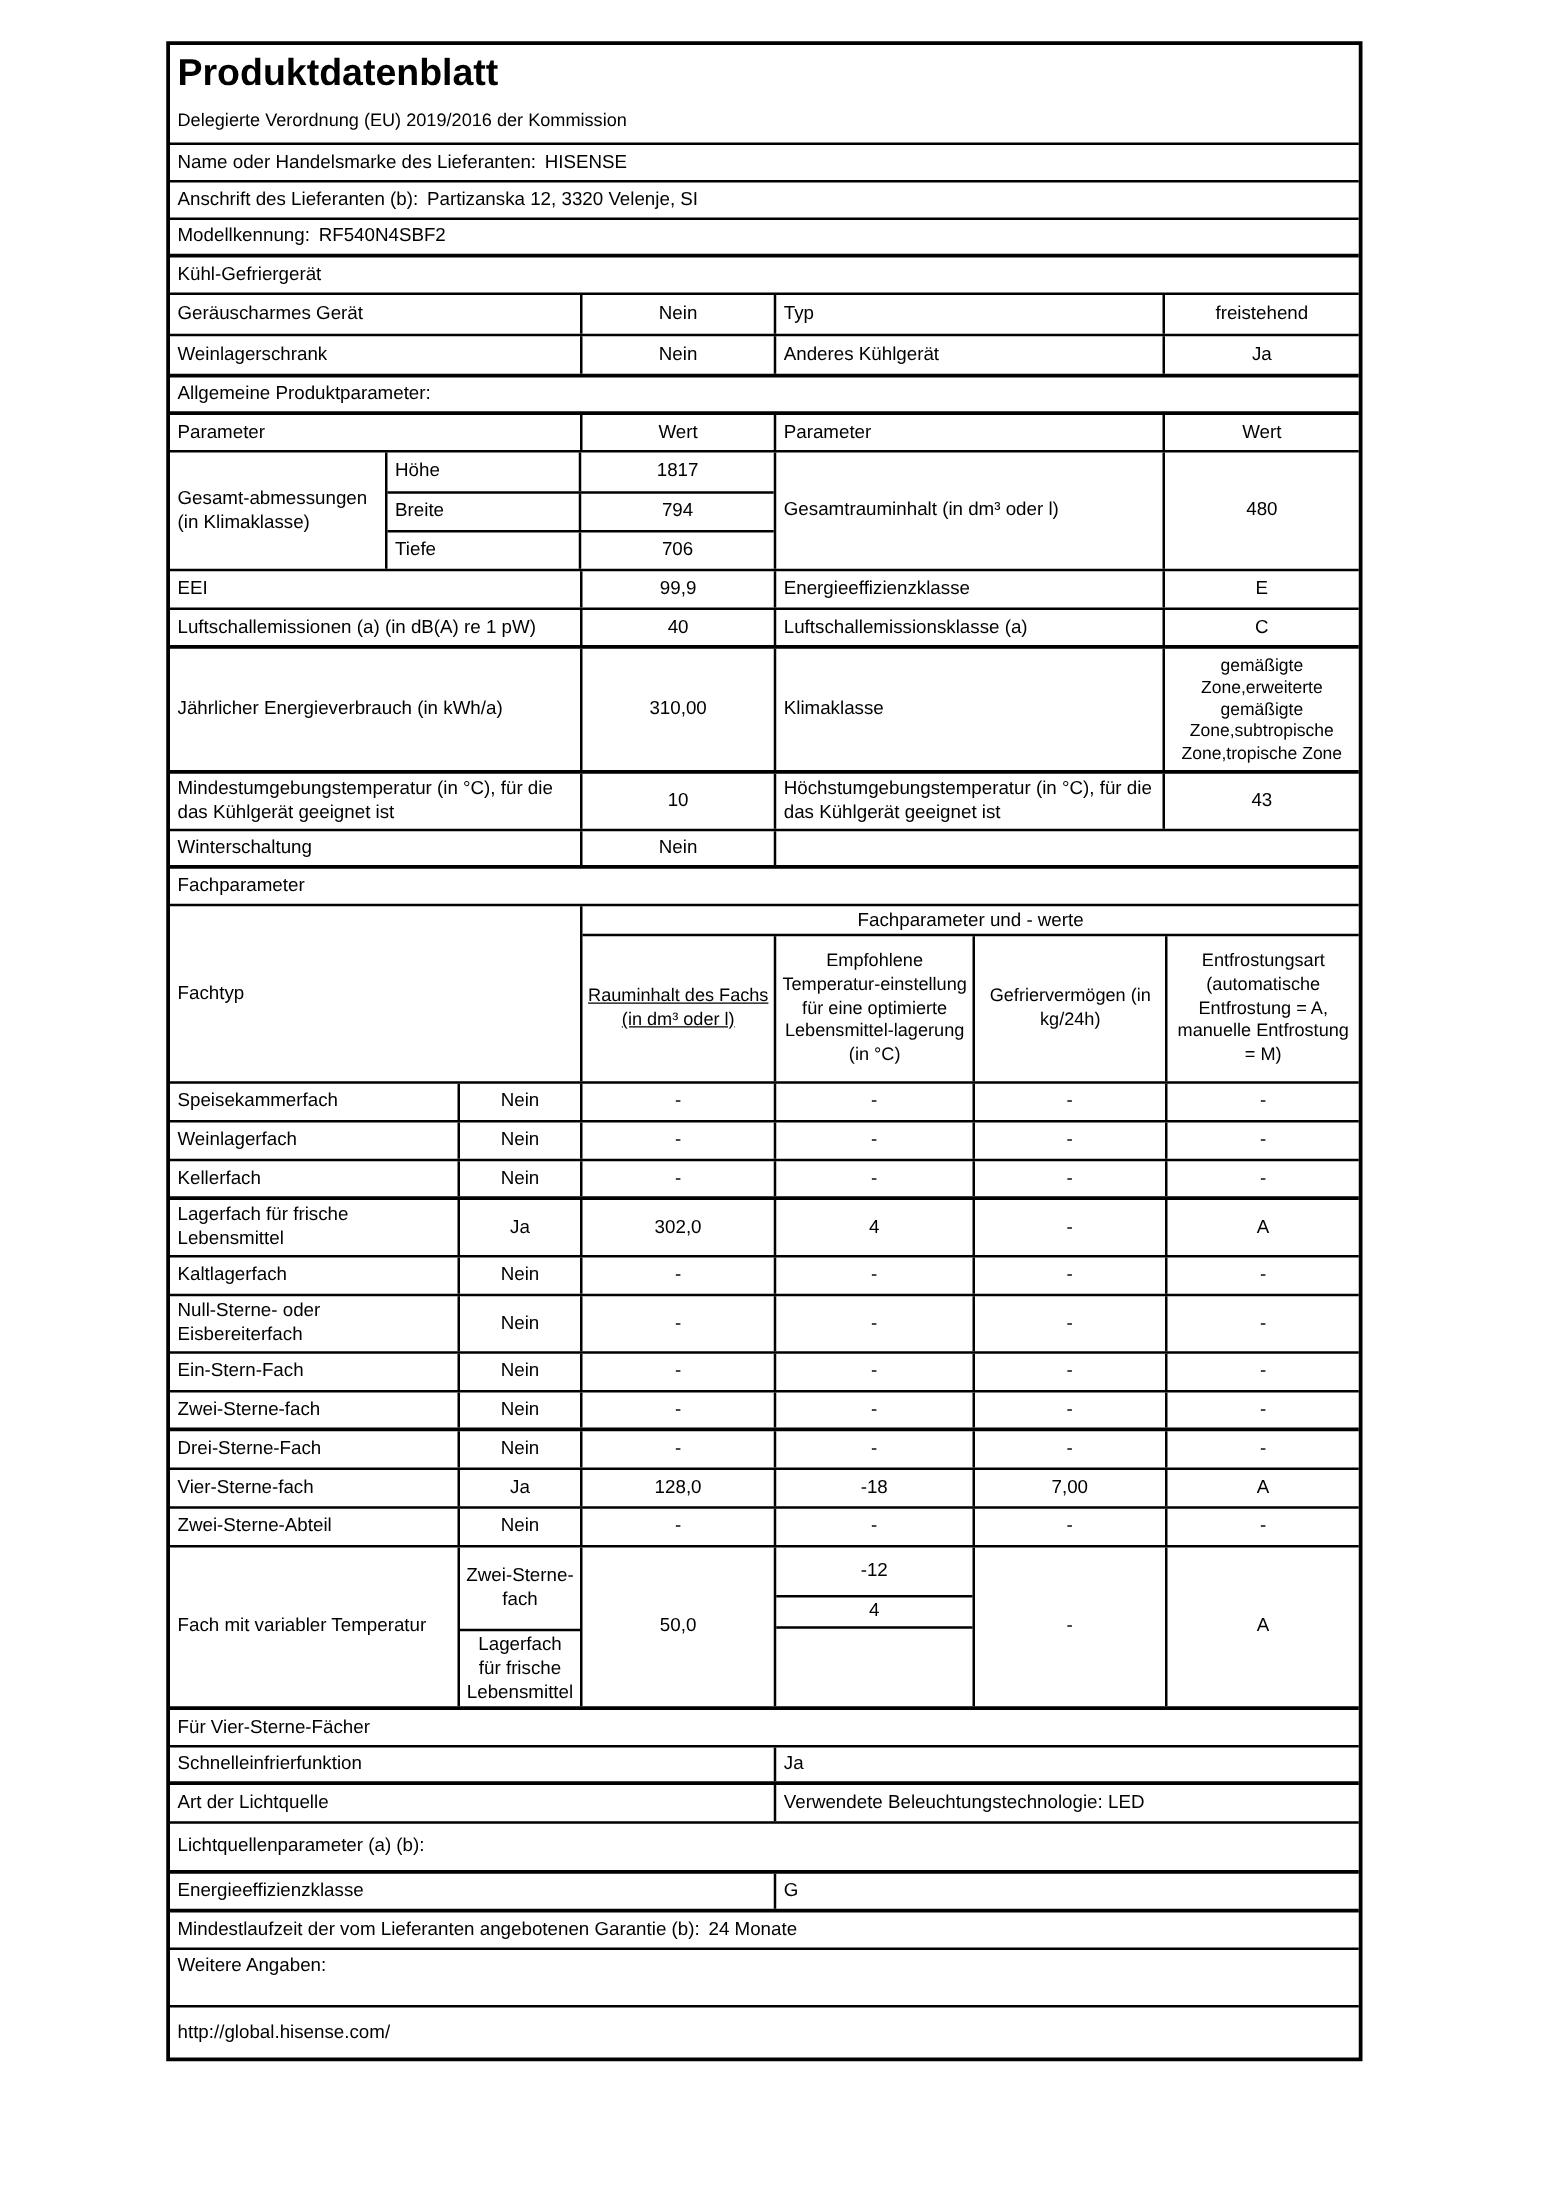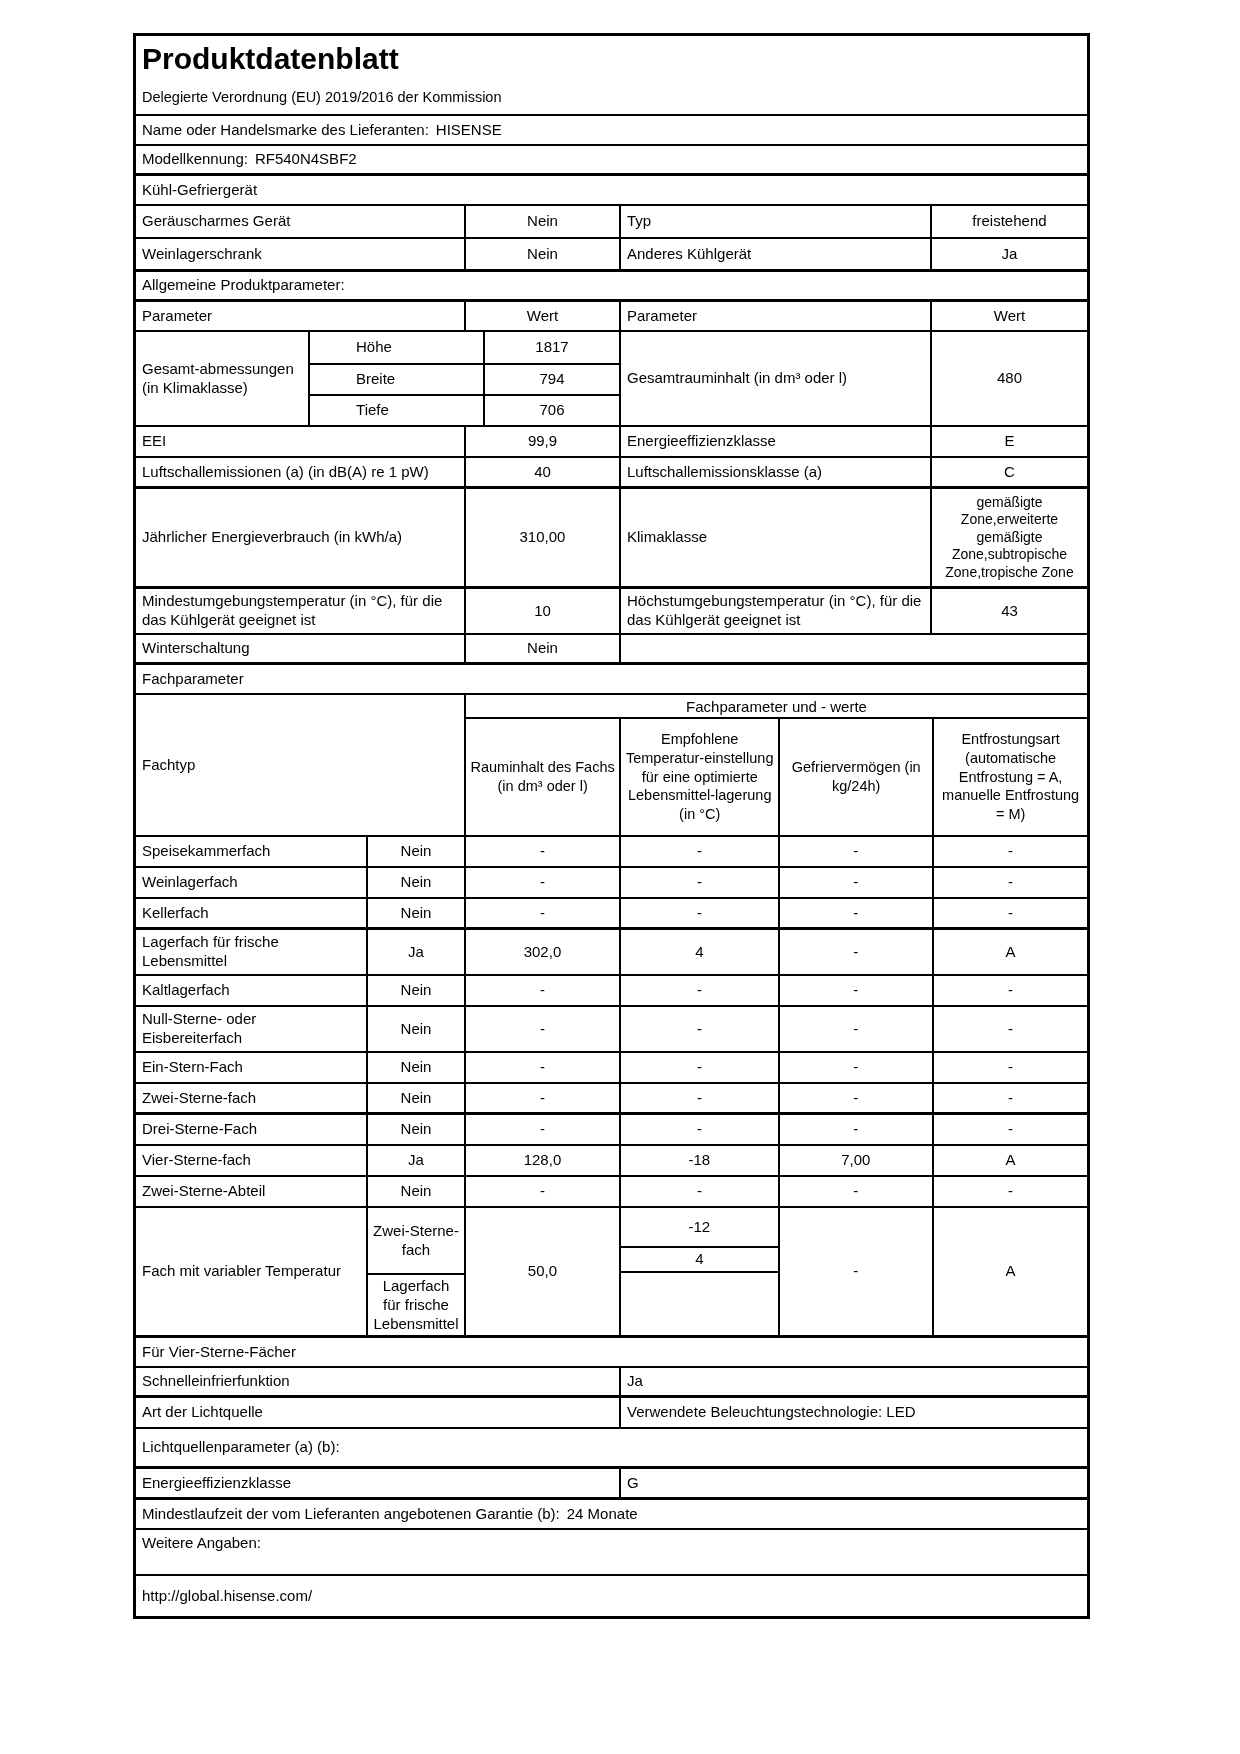--- a/index.html
+++ b/index.html
@@ -37,38 +37,38 @@
 
   
   .w-p1 { width: 34.7%; }
   .w-v1 { width: 16.3%; }
   .w-p2 { width: 32.7%; }
   .w-v2 { flex: 1; }
   .w-half1 { width: 51%; }
 
   .w-dimlabel { width: 18.3%; }
   .w-dimmid   { width: 32.7%; padding: 0; flex-direction: column; align-items: stretch; }
-  .dim-sub { display: flex; flex: 1; min-height: 31px; padding-left: 40px; }
+  .dim-sub { display: flex; flex: 1; min-height: 31px; }
   .dim-sub + .dim-sub { border-top: 2px solid #000; }
   .dim-sub .sl { width: 50.2%; border-right: 2px solid #000; display: flex; align-items: center; padding: 2px 6px; }
   .dim-sub .sv { flex: 1; display: flex; align-items: center; justify-content: center; }
 
   .w-ftype { width: 24.4%; }
   .w-fpres { width: 10.3%; }
   .w-fvol  { width: 16.3%; }
   .w-ftemp { width: 16.7%; }
   .w-ffrz  { width: 16.2%; }
 
   
   .fh-right { flex: 1; display: flex; flex-direction: column; padding: 0; align-items: stretch; }
   .fh-band { min-height: 24px; border-bottom: 2px solid #000; display: flex; align-items: center; justify-content: center; }
   .fh-cols { flex: 1; display: flex; }
   .fh-cols .hc { border-right: 2px solid #000; display: flex; align-items: center; justify-content: center; text-align: center; padding: 3px 4px; line-height: 1.3; }
   .fh-cols .hc:last-child { border-right: none; }
-  .hc.hw1 { width: 25.0%; }
+  .hc.hw1 { width: 25.0%; text-decoration: underline; }
   .hc.hw2 { width: 25.6%; }
   .hc.hw3 { width: 24.8%; }
   .hc.hw4 { flex: 1; }
 
   
   .vstack { padding: 0; flex-direction: column; align-items: stretch; }
   .vsub1 { height: 67px; border-bottom: 2px solid #000; display: flex; align-items: center; justify-content: center; text-align: center; padding: 2px 4px; }
   .vsub2 { flex: 1; display: flex; align-items: center; justify-content: center; text-align: center; padding: 2px 4px; }
   .vt1 { height: 40px; border-bottom: 2px solid #000; display: flex; align-items: center; justify-content: center; }
   .vt2 { height: 25px; border-bottom: 2px solid #000; display: flex; align-items: center; justify-content: center; }
@@ -105,20 +105,26 @@
     </div>
   </div>
 
   <div class="row rh-30">
     <div class="c kv w-v2">
       <span class="bold">Name oder Handelsmarke des Lieferanten:</span>
       <span class="v">HISENSE</span>
     </div>
   </div>
 
+  <div class="row rh-30">
+    <div class="c kv w-v2">
+      <span class="bold">Anschrift des Lieferanten (b):</span>
+      <span class="v">Partizanska 12, 3320 Velenje, SI</span>
+    </div>
+  </div>
 
   <div class="row rh-30 thick">
     <div class="c kv w-v2">
       <span class="bold">Modellkennung:</span>
       <span class="v">RF540N4SBF2</span>
     </div>
   </div>
 
   <div class="row rh-30">
     <div class="c bold w-v2">Kühl-Gefriergerät</div>

